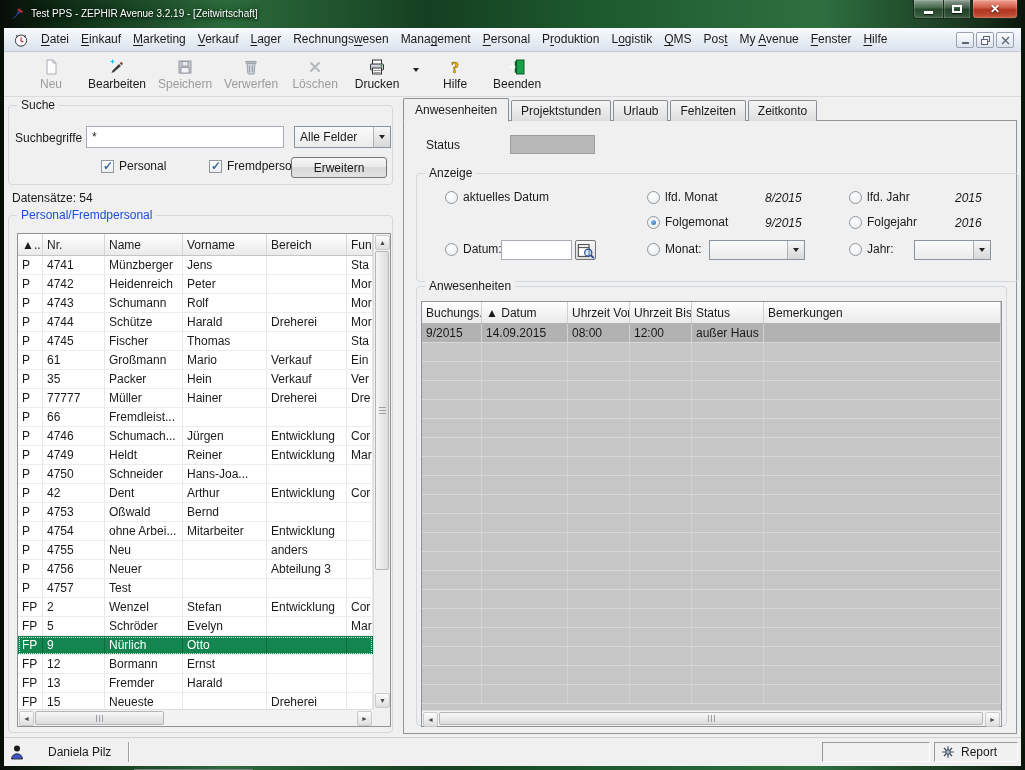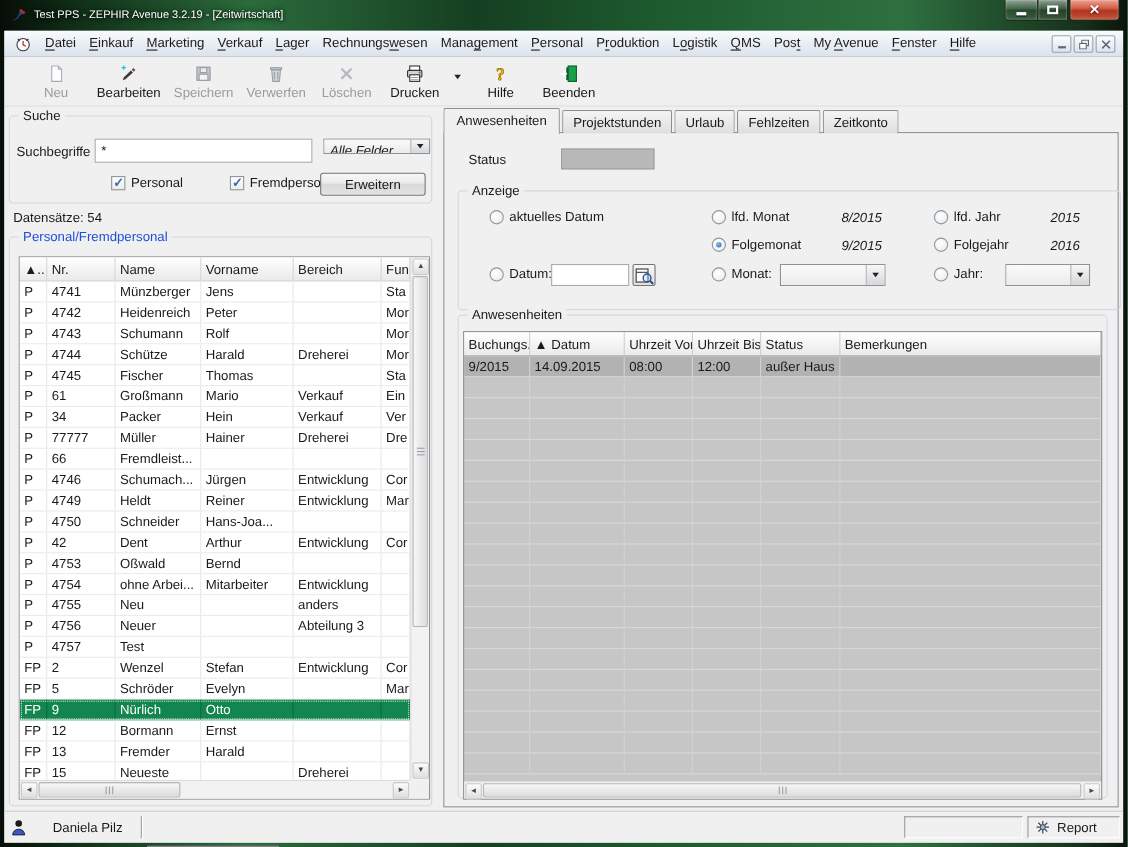--- a/index.html
+++ b/index.html
@@ -286,21 +286,21 @@
           <span class="tb-label">Beenden</span>
         </div>
       </div>
 
     <div class="content">
 
       <div class="groupbox" style="left:4px;top:8px;width:385px;height:80px;">
         <span class="legend">Suche</span>
         <span class="lbl" style="left:6px;top:25px;">Suchbegriffe</span>
         <div class="tbox" style="left:77px;top:20px;width:198px;height:22px;"><span>*</span></div>
-        <div class="combo" style="left:285px;top:20px;width:97px;height:14px;font-style:italic;">
+        <div class="combo" style="left:285px;top:20px;width:97px;height:22px;">
           <span class="ctxt">Alle Felder</span>
           <span class="cbtn">
               <span class="tri-down"></span>
             </span>
         </div>
         <label class="chk" style="left:92px;top:53px;">
           <span class="cbox checked"></span>
           <span>Personal</span>
         </label>
         <label class="chk" style="left:200px;top:53px;">
@@ -367,21 +367,21 @@
               <div class="trow">
                 <div class="tc">P</div>
                 <div class="tc">61</div>
                 <div class="tc">Großmann</div>
                 <div class="tc">Mario</div>
                 <div class="tc">Verkauf</div>
                 <div class="tc">Ein</div>
               </div>
               <div class="trow">
                 <div class="tc">P</div>
-                <div class="tc">34</div>
+                <div class="tc">35</div>
                 <div class="tc">Packer</div>
                 <div class="tc">Hein</div>
                 <div class="tc">Verkauf</div>
                 <div class="tc">Ver</div>
               </div>
               <div class="trow">
                 <div class="tc">P</div>
                 <div class="tc">77777</div>
                 <div class="tc">Müller</div>
                 <div class="tc">Hainer</div>

